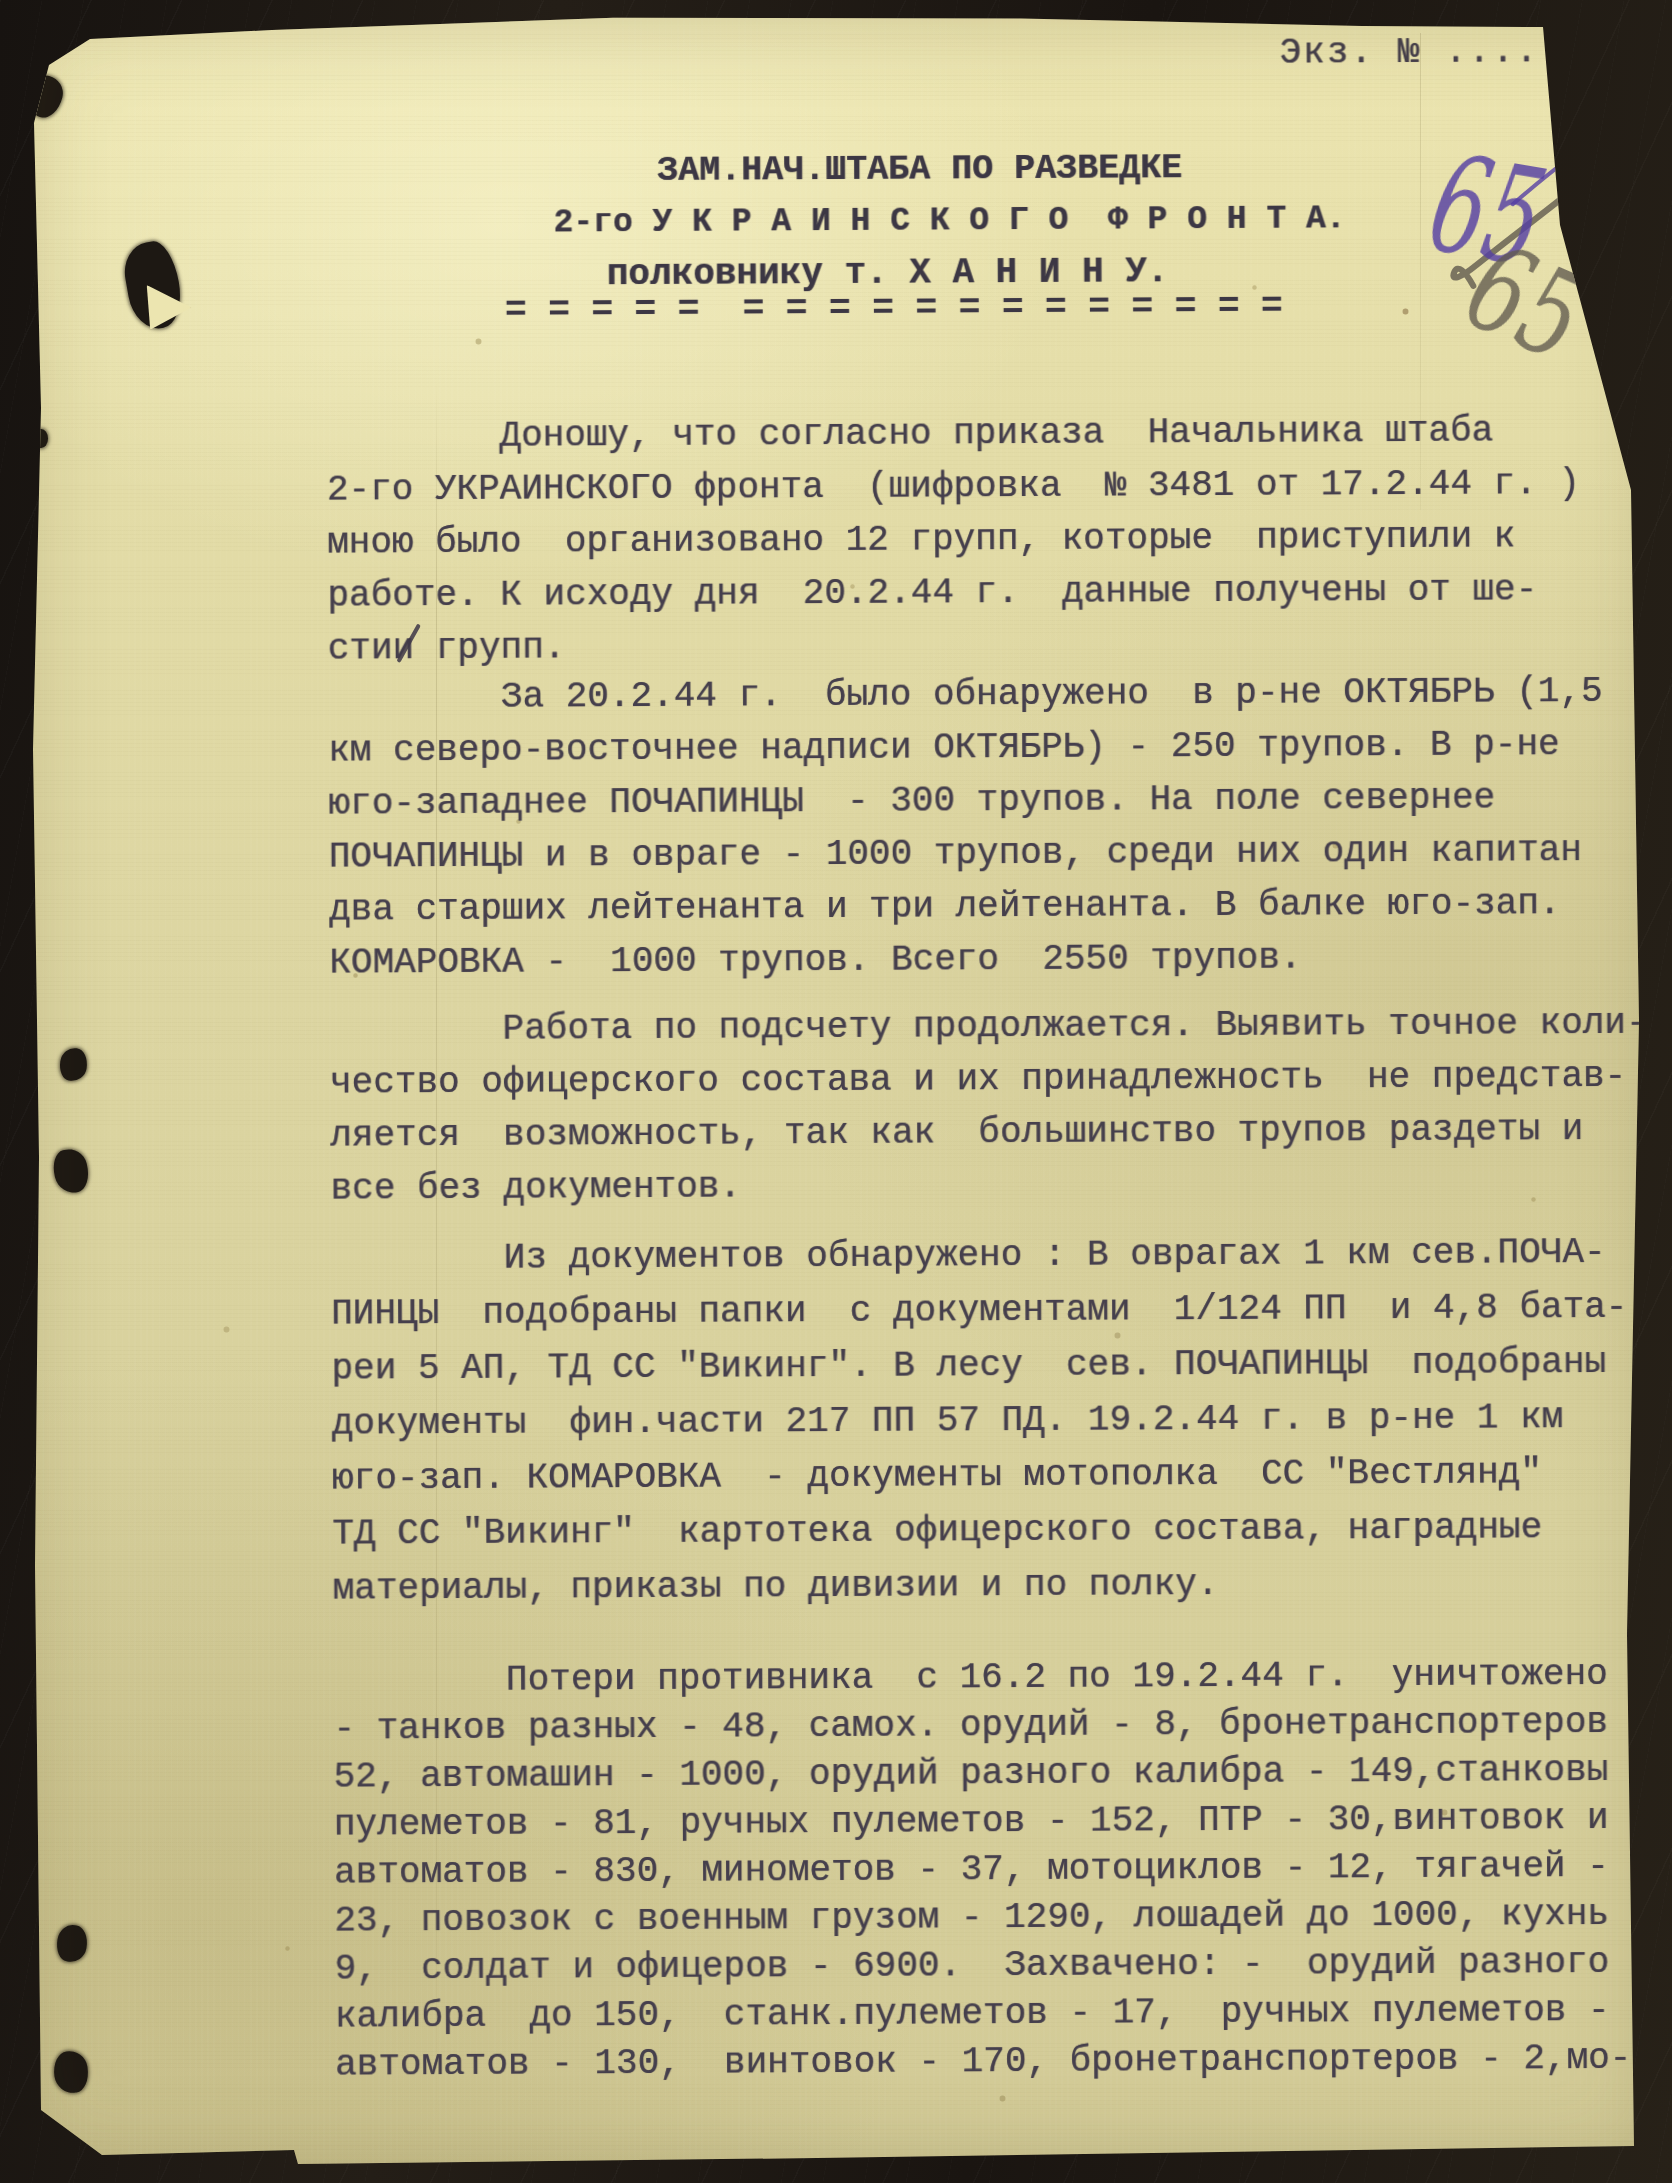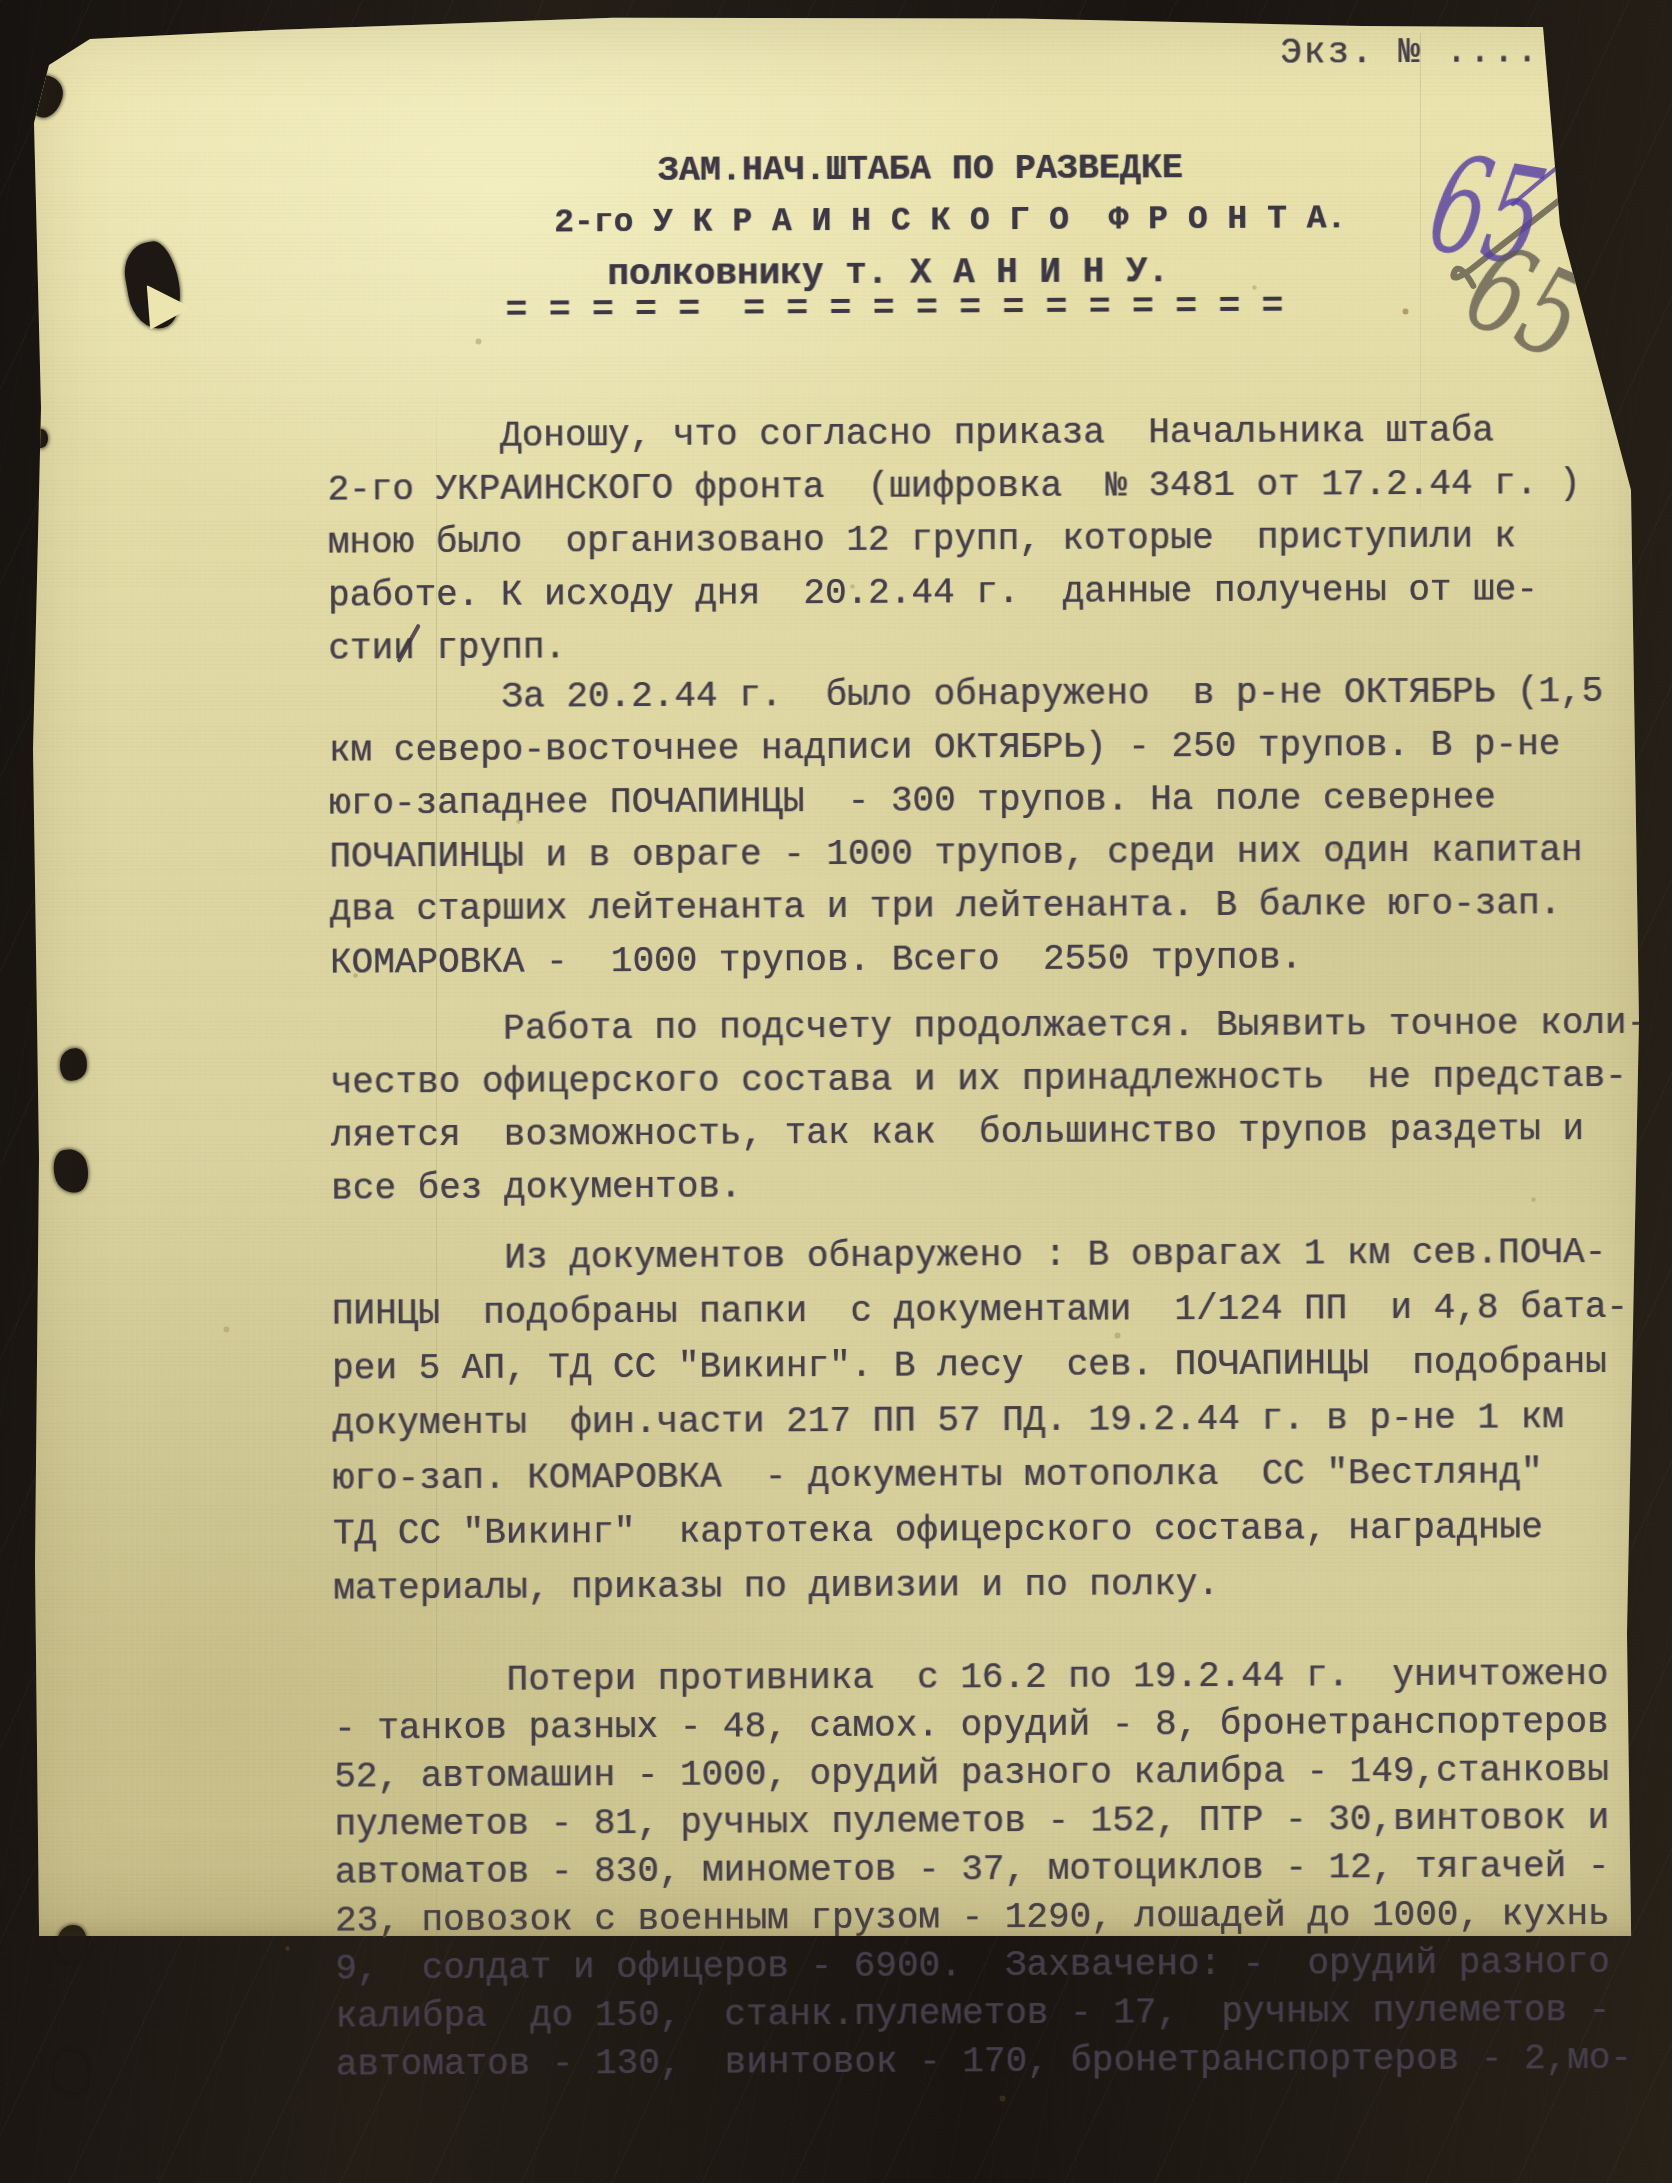--- a/index.html
+++ b/index.html
@@ -4,21 +4,21 @@
 <style>
   html,body{margin:0;padding:0;background:#14100c;}
   .scan{
     position:relative;width:1673px;height:2183px;overflow:hidden;
     background:
       repeating-linear-gradient(115deg, rgba(255,255,255,.025) 0 1.4px, transparent 1.4px 82px),
       repeating-linear-gradient(100deg, rgba(255,255,255,.015) 0 0.7px, transparent 0.7px 41px),
       linear-gradient(95deg,#171310,#241e17 30%,#1a1511 62%,#272118);
   }
   .paper{
-    position:absolute;left:0;top:0;width:1673px;height:1936px;
+    position:absolute;left:0;top:0;width:1673px;height:2183px;
     background:
       radial-gradient(953px 613px at 30% 10%, rgba(255,252,216,.45), transparent 60%),
       radial-gradient(1089px 817px at 88% 45%, rgba(150,135,80,.16), transparent 65%),
       radial-gradient(1225px 953px at 12% 88%, rgba(140,125,70,.20), transparent 60%),
       linear-gradient(178deg,#eee7b2 0%,#e3dca7 22%,#dcd5a1 45%,#d7d09c 70%,#d2ca96 100%);
     clip-path: polygon(
       90px 39px, 272px 30px, 613px 17.7px, 1021px 18.4px, 1362px 26px, 1543px 27px,
       1560px 225px, 1631px 490px, 1639px 1021px, 1627px 1634px, 1634px 2146px,
       817px 2158px, 298px 2164px, 294px 2150px, 102px 2155px,
       41px 2110px, 35px 1566px, 39px 1157px, 33px 749px, 41px 408px, 34px 123px, 49px 65px

